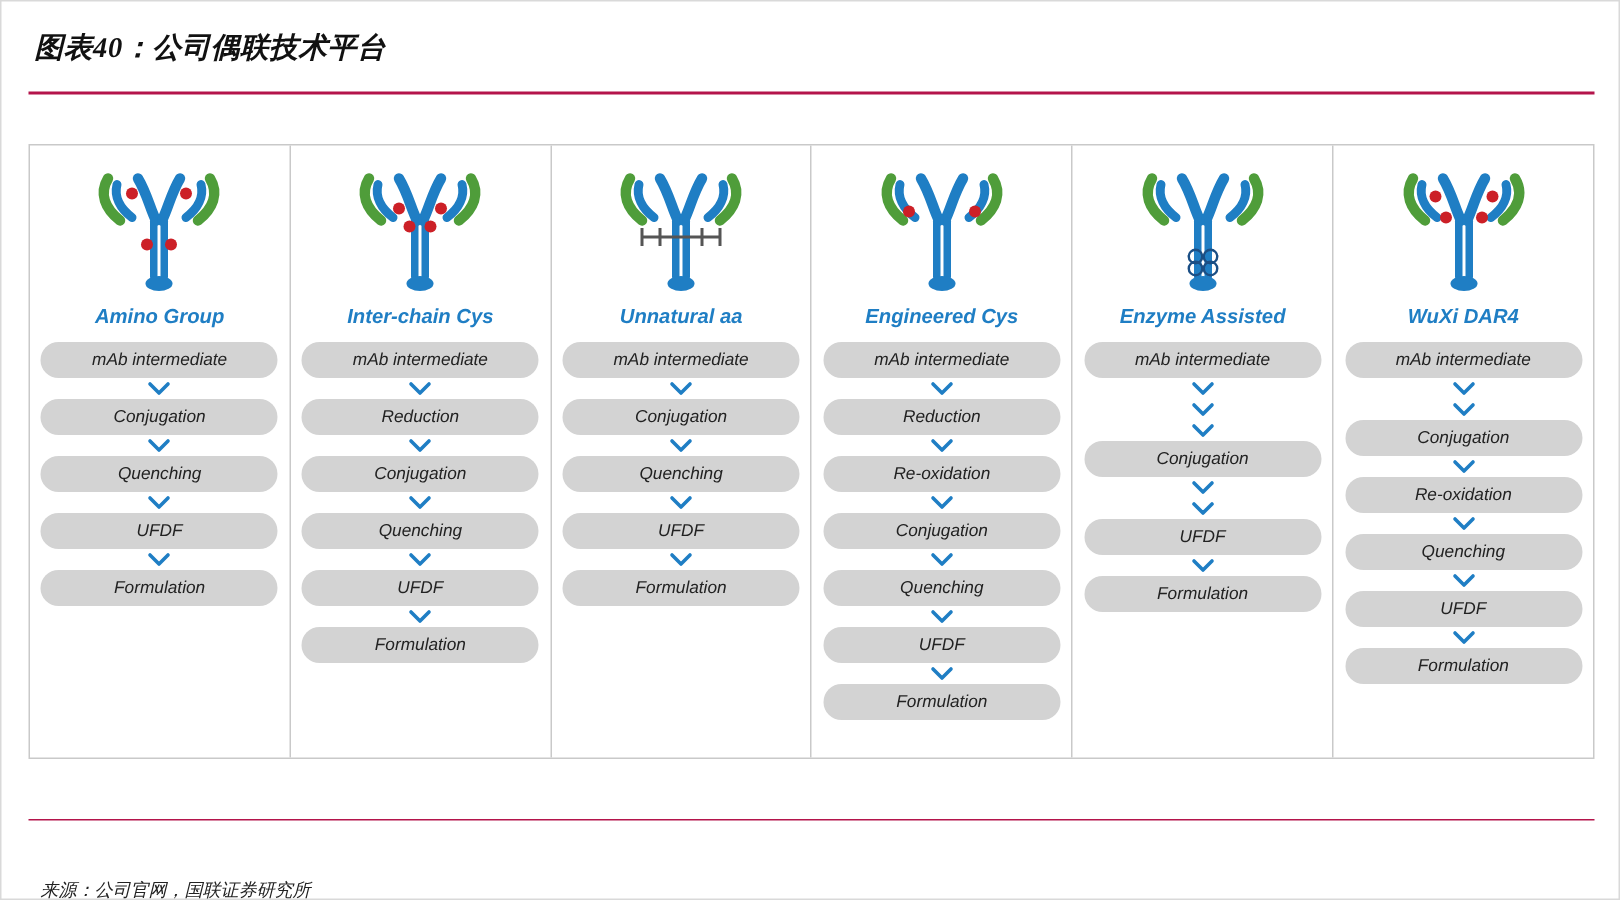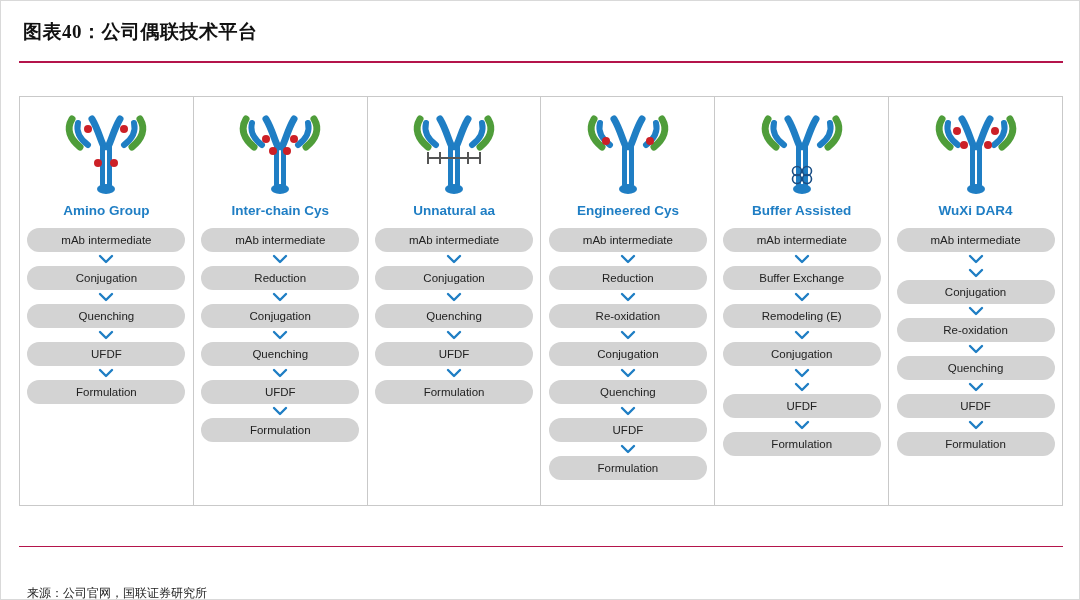--- a/index.html
+++ b/index.html
@@ -15,20 +15,21 @@
     position: relative;
     overflow: hidden;
   }
   .page {
     position: absolute;
     left: 0; top: 0;
     width: 1080px;
     height: 600px;
     box-sizing: border-box;
     border: 1px solid #d9d9d9;
+    font-style: italic;
   }
   .title-bar {
     position: absolute;
     left: 18px;
     top: 18px;
     width: 1044px;
     height: 44px;
     box-sizing: border-box;
     border-bottom: 2px solid #b4144b;
     display: flex;
@@ -348,35 +349,33 @@
             <path d="M80 12 C82 20, 78 28, 70 34" stroke="#1f7ec4" stroke-width="6" fill="none" stroke-linecap="round"></path>
             <rect x="46" y="34" width="5" height="42" rx="2.5" fill="#1f7ec4"></rect>
             <rect x="53" y="34" width="5" height="42" rx="2.5" fill="#1f7ec4"></rect>
             <ellipse cx="52" cy="78" rx="9" ry="5" fill="#1f7ec4"></ellipse>
             <circle cx="47" cy="60" r="4.5" fill="none" stroke="#1b4f85" stroke-width="1.6"></circle>
             <circle cx="57" cy="60" r="4.5" fill="none" stroke="#1b4f85" stroke-width="1.6"></circle>
             <circle cx="47" cy="68" r="4.5" fill="none" stroke="#1b4f85" stroke-width="1.6"></circle>
             <circle cx="57" cy="68" r="4.5" fill="none" stroke="#1b4f85" stroke-width="1.6"></circle>
           </svg>
         </div>
-        <div class="col-title">Buffer Assisted</div>
-        <div class="steps">
-          <div class="step">mAb intermediate</div>
-          <div class="arrow">
-            <svg width="16" height="12" viewBox="0 0 16 12">
-              <path d="M2 3 L8 9 L14 3" stroke="#1f7ec4" stroke-width="2.4" fill="none" stroke-linecap="round" stroke-linejoin="round"></path>
-            </svg>
-          </div>
-          <div class="step">Buffer Exchange</div>
-          <div class="arrow">
-            <svg width="16" height="12" viewBox="0 0 16 12">
-              <path d="M2 3 L8 9 L14 3" stroke="#1f7ec4" stroke-width="2.4" fill="none" stroke-linecap="round" stroke-linejoin="round"></path>
-            </svg>
-          </div>
-          <div class="step">Remodeling (E)</div>
+        <div class="col-title">Enzyme Assisted</div>
+        <div class="steps">
+          <div class="step">mAb intermediate</div>
+          <div class="arrow">
+            <svg width="16" height="12" viewBox="0 0 16 12">
+              <path d="M2 3 L8 9 L14 3" stroke="#1f7ec4" stroke-width="2.4" fill="none" stroke-linecap="round" stroke-linejoin="round"></path>
+            </svg>
+          </div>
+          <div class="arrow">
+            <svg width="16" height="12" viewBox="0 0 16 12">
+              <path d="M2 3 L8 9 L14 3" stroke="#1f7ec4" stroke-width="2.4" fill="none" stroke-linecap="round" stroke-linejoin="round"></path>
+            </svg>
+          </div>
           <div class="arrow">
             <svg width="16" height="12" viewBox="0 0 16 12">
               <path d="M2 3 L8 9 L14 3" stroke="#1f7ec4" stroke-width="2.4" fill="none" stroke-linecap="round" stroke-linejoin="round"></path>
             </svg>
           </div>
           <div class="step">Conjugation</div>
           <div class="arrow">
             <svg width="16" height="12" viewBox="0 0 16 12">
               <path d="M2 3 L8 9 L14 3" stroke="#1f7ec4" stroke-width="2.4" fill="none" stroke-linecap="round" stroke-linejoin="round"></path>
             </svg>

